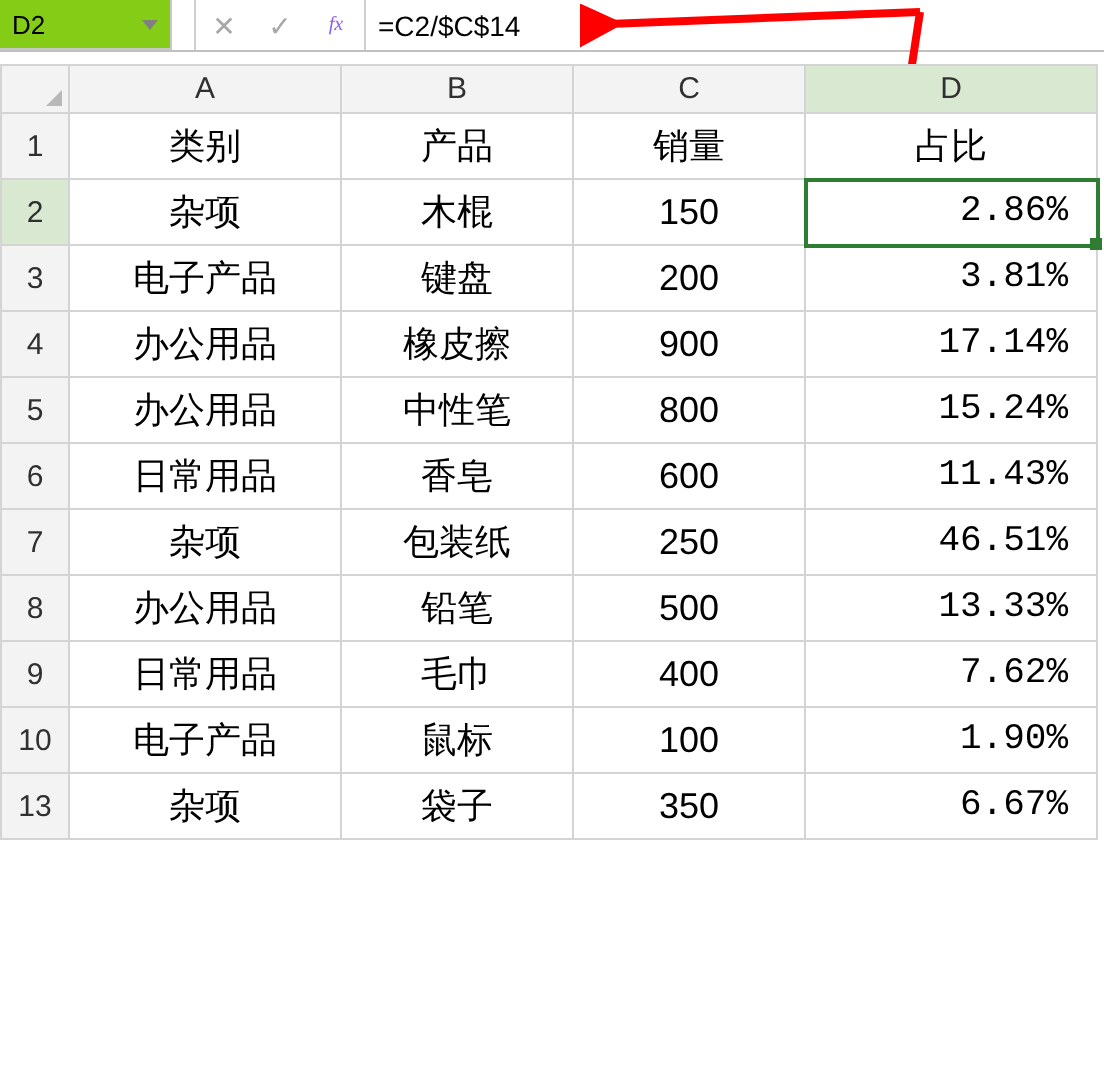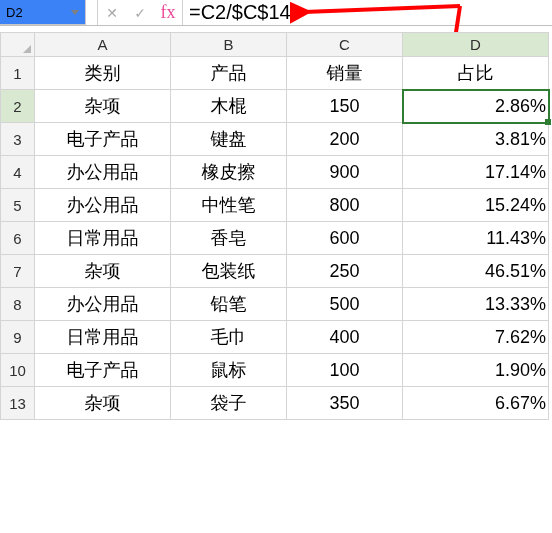--- a/index.html
+++ b/index.html
@@ -24,21 +24,21 @@
     font-size: 13px;
   }
   .name-box {
     width: 86px;
     display: flex;
     align-items: center;
     padding: 0 6px;
     border: 1px solid #c8c8c8;
     border-top: none;
     border-left: none;
-    background: #3b82f6;
+    background: #84cc16;
     position: relative;
   }
   .name-box-caret {
     position: absolute;
     right: 6px;
     top: 50%;
     transform: translateY(-40%);
     width: 0; height: 0;
     border-left: 4px solid transparent;
     border-right: 4px solid transparent;
@@ -51,33 +51,34 @@
     justify-content: center;
     color: #a8a8a8;
     cursor: pointer;
     font-size: 14px;
   }
   .fx-label {
     width: 28px;
     display: flex;
     align-items: center;
     justify-content: center;
-    color: #ec4899;
+    font-style: italic;
+    color: #8b5cf6;
     font-family: Georgia, serif;
-    font-size: 18px;
+    font-size: 10px;
     cursor: pointer;
   }
   .formula-input {
     flex: 1;
     display: flex;
     align-items: center;
     padding: 0 6px;
     border-left: 1px solid #d0d0d0;
     color: #000;
-    font-size: 20px;
+    font-size: 14px;
   }
 
   
   .arrow-svg {
     position: absolute;
     top: 2px;
     left: 290px;
     pointer-events: none;
   }
 
@@ -122,21 +123,21 @@
   }
   .sheet .corner::after{
     content:"";
     position:absolute;
     right:3px; bottom:3px;
     width:0;height:0;
     border-left:8px solid transparent;
     border-bottom:8px solid #b8b8b8;
   }
   .sheet td.cell { text-align: center; padding: 0 6px; }
-  .sheet td.cell.right { text-align: right; padding-right: 2px; }
+  .sheet td.cell.right { text-align: right; padding-right: 14px; font-family: Liberation Mono, monospace; }
   .col-hdr.col-D { background: #d9e8d0; }
   .row-hdr.row-2 { background: #d9e8d0; }
   td.active-cell {
     outline: 2px solid #2e7d32;
     outline-offset: -1px;
     position: relative;
   }
   td.active-cell::after{
     content:"";
     position:absolute;

